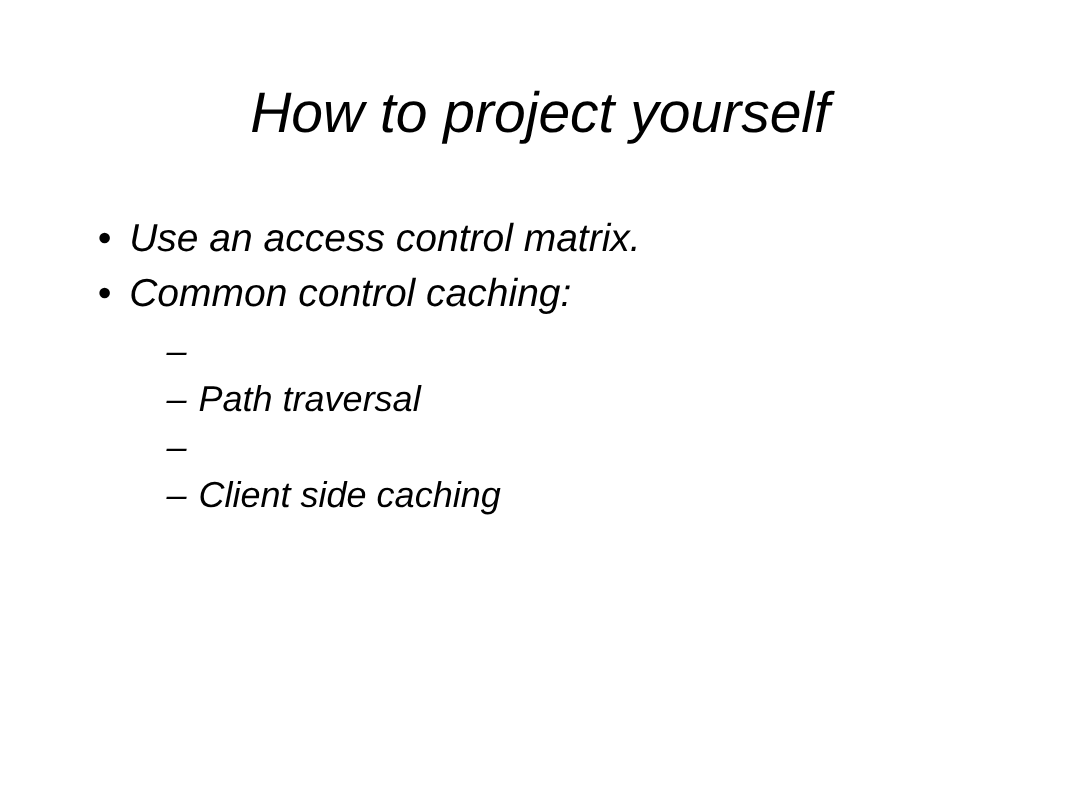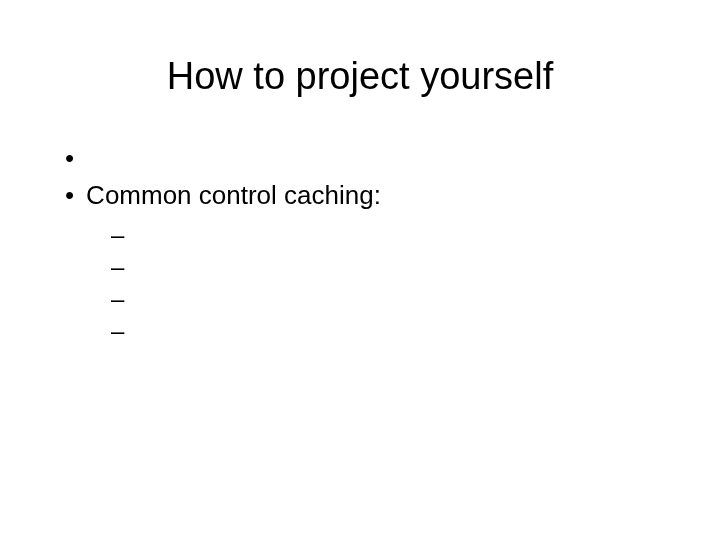--- a/index.html
+++ b/index.html
@@ -1,18 +1,19 @@
 <!DOCTYPE html>
 <html><head>
   <meta charset="utf-8">
   <style>
     * {
       margin: 0;
       padding: 0;
       box-sizing: border-box;
+      font-style: italic;
     }
     body {
       width: 720px;
       height: 540px;
       background: #ffffff;
       font-family: Arial, Helvetica, sans-serif;
       color: #000000;
       padding: 40px 55px;
       position: relative;
     }
@@ -48,33 +49,36 @@
       margin-top: 10px;
     }
   </style>
 </head>
 <body>
 
 <h1 class="title">How to project yourself</h1>
 
 <div class="level1">
   <span class="bullet">•</span>
+  <span>Use an access control matrix.</span>
 </div>
 
 <div class="level1">
   <span class="bullet">•</span>
   <span>Common control caching:</span>
 </div>
 
 <div class="level2-group">
   <div class="level2">
     <span class="dash">–</span>
   </div>
   <div class="level2">
     <span class="dash">–</span>
+    <span>Path traversal</span>
   </div>
   <div class="level2">
     <span class="dash">–</span>
   </div>
   <div class="level2">
     <span class="dash">–</span>
+    <span>Client side caching</span>
   </div>
 </div>
 
 </body></html>

